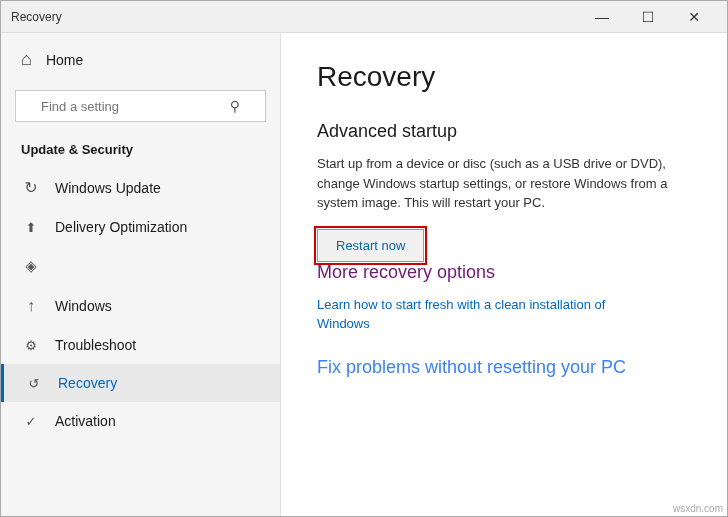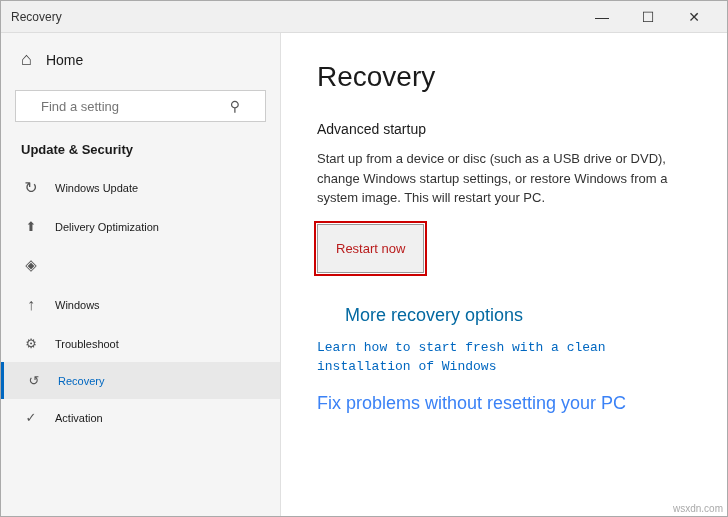--- a/index.html
+++ b/index.html
@@ -124,77 +124,74 @@
     }
     .nav-item.active .nav-label { color: #0067c0; }
     .nav-icon {
       font-size: 16px;
       color: #555;
       width: 20px;
       text-align: center;
       flex-shrink: 0;
     }
     .nav-label {
-      font-size: 11px;
+      font-size: 14px;
       color: #1a1a1a;
     }
     
     .main-content {
       flex: 1;
       padding: 28px 36px;
       overflow-y: auto;
       background: #ffffff;
     }
     .page-title {
       font-size: 28px;
       font-weight: 300;
       color: #1a1a1a;
       margin-bottom: 28px;
     }
     .section-heading {
-      font-size: 14px;
+      font-size: 18px;
       font-weight: 400;
       color: #1a1a1a;
       margin-bottom: 12px;
     }
     .section-desc {
       font-size: 13px;
       color: #333;
       line-height: 1.5;
       margin-bottom: 16px;
       max-width: 380px;
     }
     .restart-btn {
       border: 1px solid #999;
       background: #f0f0f0;
-      padding: 16px 18px;
-      font-size: 13px;
-      cursor: pointer;
-      color: #b91c1c;
+      padding: 8px 18px;
+      font-size: 13px;
+      cursor: pointer;
+      color: #0369a1;
       outline: 2px solid #cc0000;
       outline-offset: 1px;
-      margin-bottom: 32px;
     }
     .more-options-heading {
       font-size: 18px;
       font-weight: 400;
-      color: #0369a1;
+      color: #701a75;
       margin-bottom: 12px;
-      margin-left: 28px;
     }
     .link-text {
       font-size: 13px;
       color: #0067c0;
       cursor: pointer;
       text-decoration: none;
       line-height: 1.5;
       display: block;
-      margin-bottom: 16px;
+      margin-bottom: 23px;
       max-width: 340px;
-      font-family: Liberation Mono, monospace;
     }
     .fix-heading {
       font-size: 18px;
       font-weight: 400;
       color: #3b82f6;
       margin-bottom: 16px;
     }
     .fix-desc {
       font-size: 13px;
       color: #555;

